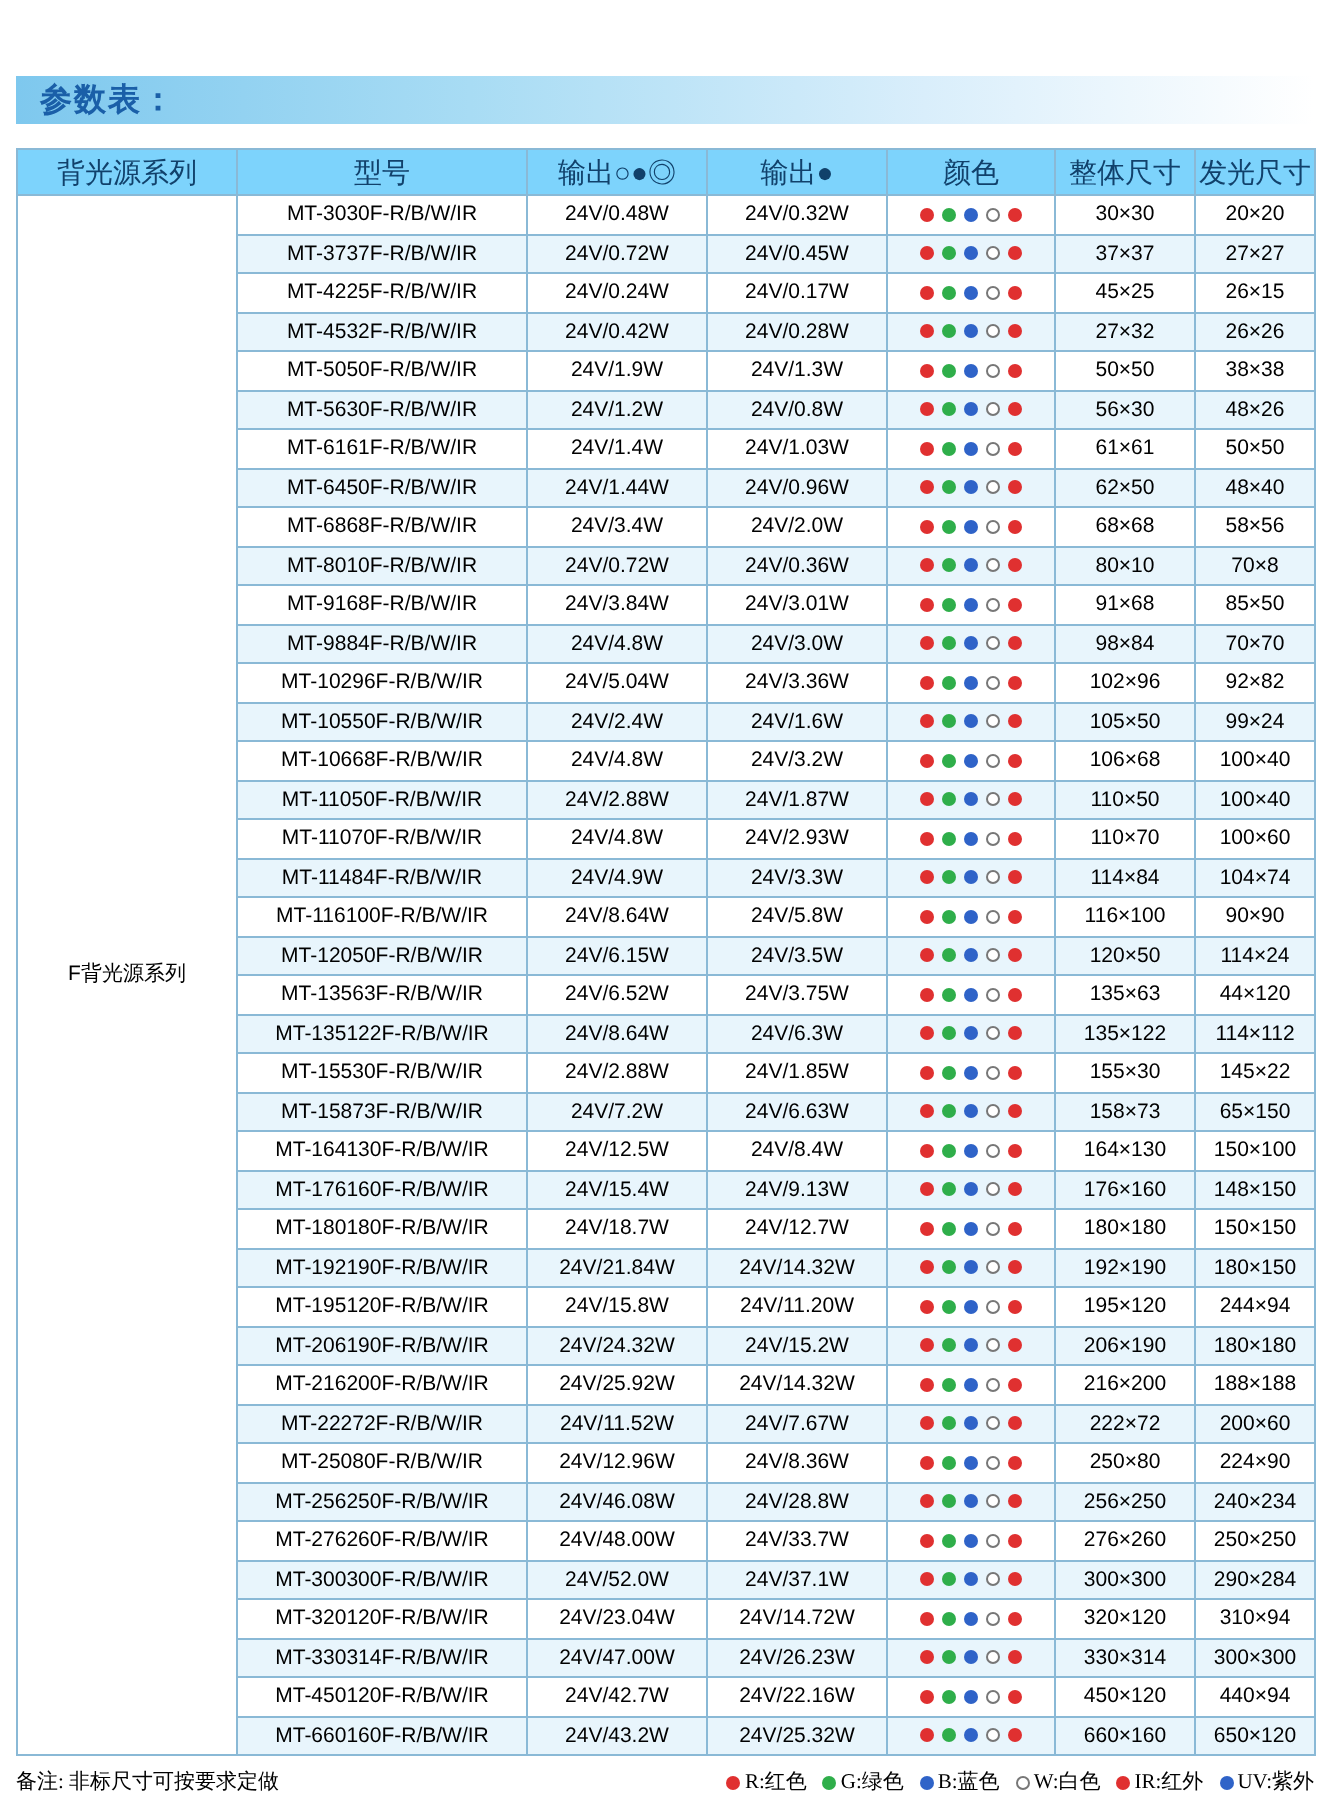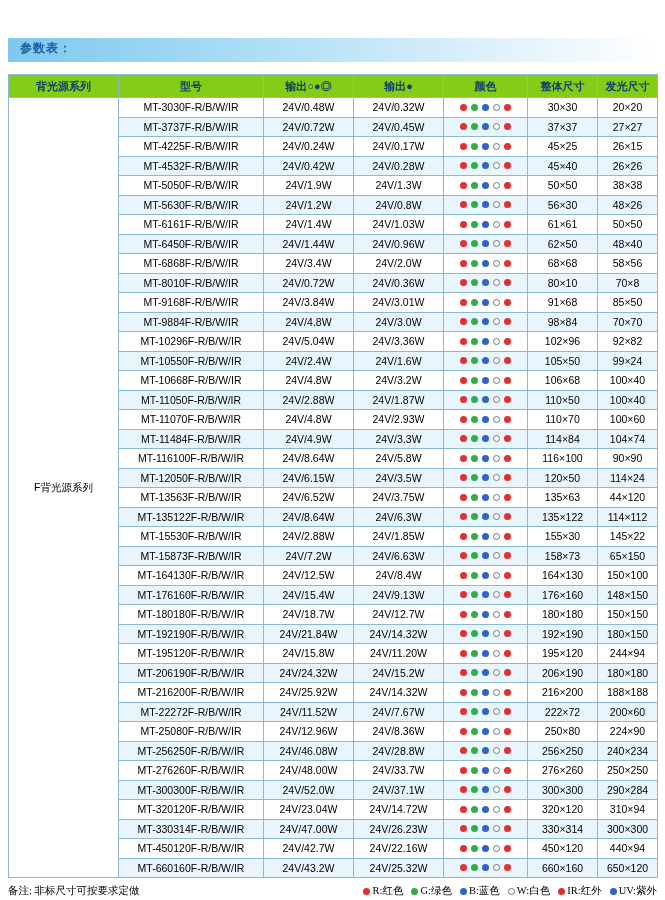--- a/index.html
+++ b/index.html
@@ -33,21 +33,21 @@
     left: 0;
     top: 0;
     width: 649px;
     height: 24px;
     background: linear-gradient(to right, #7ec8ee 0%, #a8dcf4 35%, #d9eefb 70%, #ffffff 100%);
   }
   .title-bar .title-text {
     position: absolute;
     left: 12px;
     top: 2px;
-    font-size: 12px;
+    font-size: 16px;
     font-weight: bold;
     color: #1a5fa8;
     letter-spacing: 1px;
   }
   
   table.params {
     border-collapse: collapse;
     width: 649px;
     margin: 0;
     table-layout: fixed;
@@ -56,23 +56,23 @@
     border: 1px solid #8ab9d6;
     font-size: 10.5px;
     text-align: center;
     padding: 0;
     height: 18.5px;
     line-height: 18.5px;
     white-space: nowrap;
     overflow: hidden;
   }
   table.params thead th {
-    background: #84cc16;
-    font-weight: bold;
-    font-size: 11px;
+    background: #7dd3fc;
+    font-weight: normal;
+    font-size: 14px;
     color: #11416b;
     height: 22px;
     line-height: 22px;
   }
   tr.odd td { background: #ffffff; }
   tr.even td { background: #e8f5fc; }
   td.series-cell {
     background: #ffffff !important;
     font-size: 11px;
     vertical-align: middle;
@@ -217,21 +217,21 @@
           <td>24V/0.28W</td>
           <td>
             <div class="dots">
               <span class="dot red"></span>
               <span class="dot green"></span>
               <span class="dot blue"></span>
               <span class="dot white"></span>
               <span class="dot red"></span>
             </div>
           </td>
-          <td>45×40</td>
+          <td>27×32</td>
           <td>26×26</td>
         </tr>
         <tr class="odd">
           <td>MT-5050F-R/B/W/IR</td>
           <td>24V/1.9W</td>
           <td>24V/1.3W</td>
           <td>
             <div class="dots">
               <span class="dot red"></span>
               <span class="dot green"></span>

